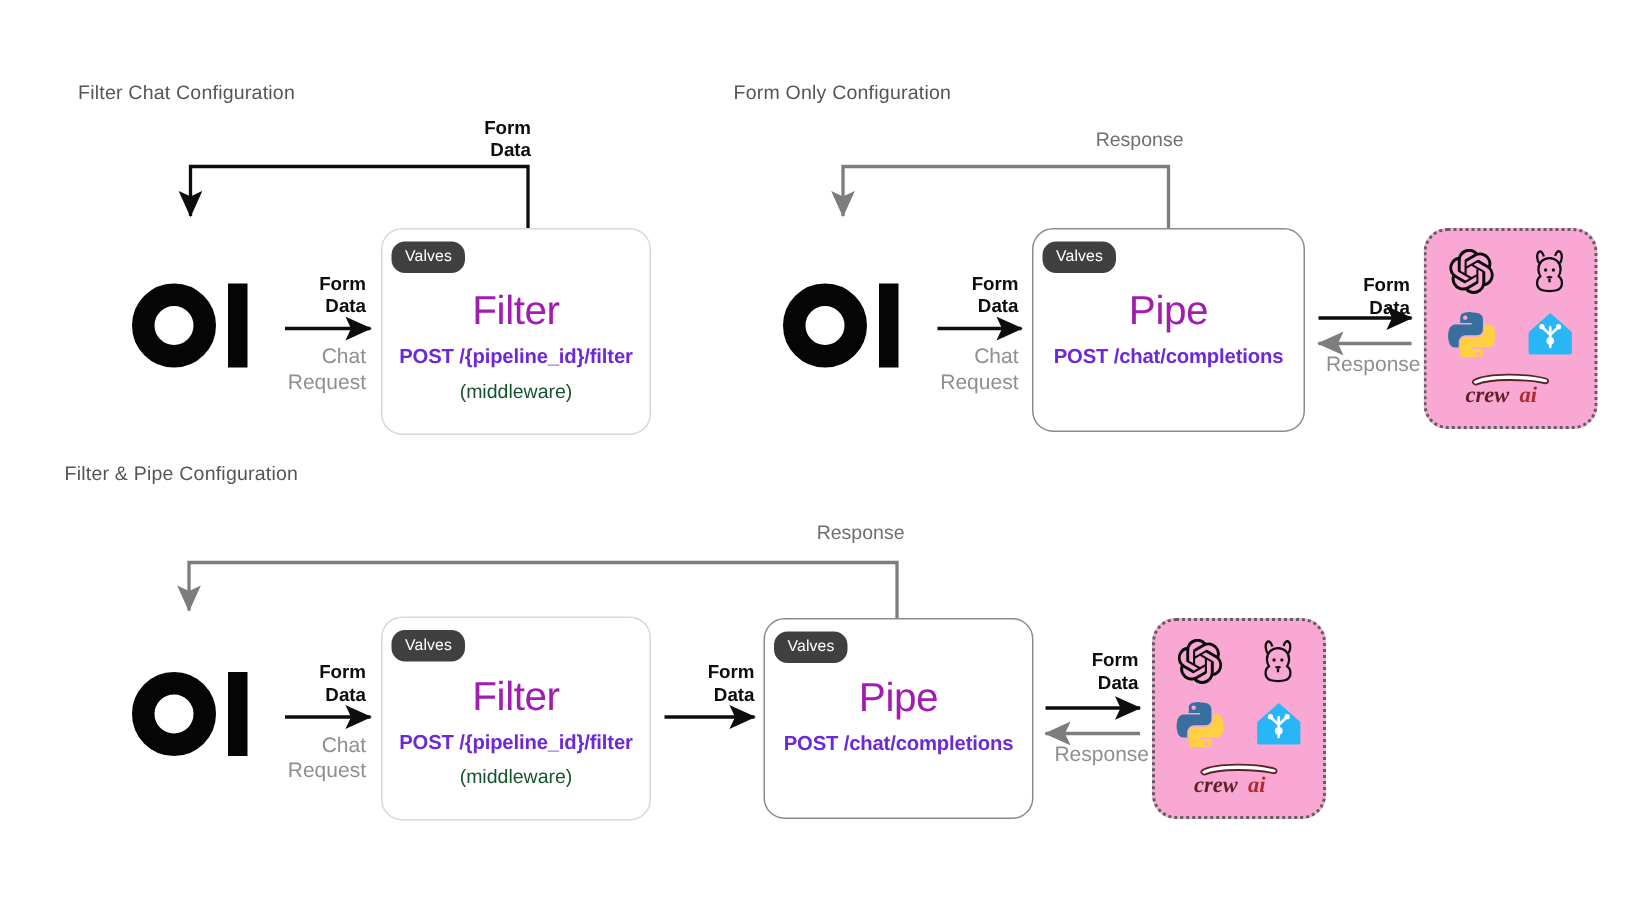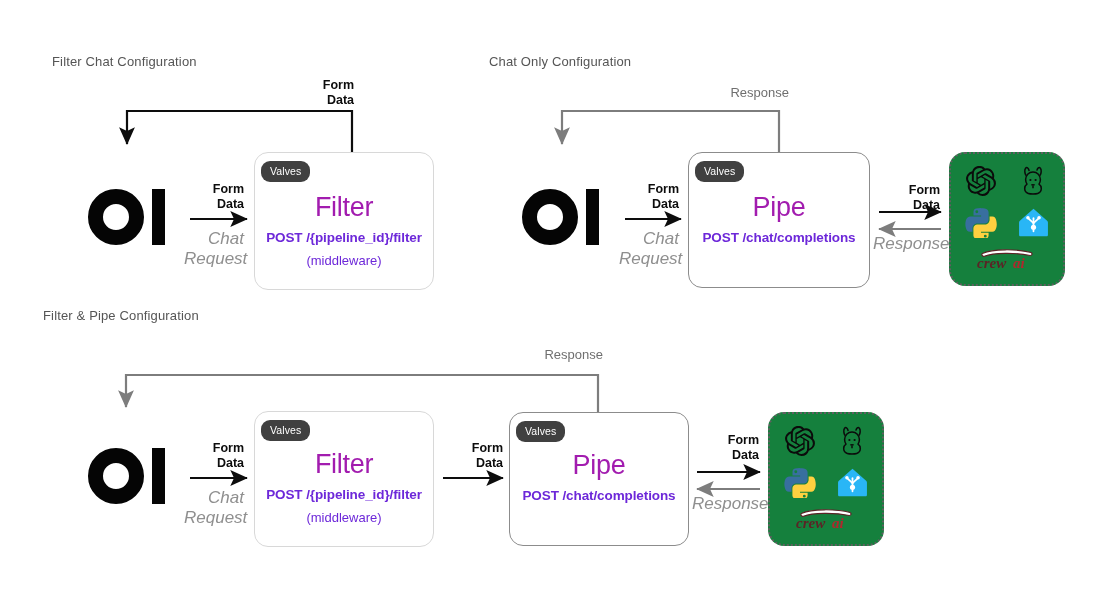--- a/index.html
+++ b/index.html
@@ -73,21 +73,21 @@
   }
   .card-endpoint {
     font-size: 13.5px;
     font-weight: bold;
     color: #6d28d9;
     margin-top: 9px;
     letter-spacing: -0.1px;
   }
   .card-note {
     font-size: 13px;
-    color: #6d28d9;
+    color: #14532d;
     margin-top: 8px;
   }
 
   
   .valves {
     position: absolute;
     background: #404040;
     color: #ffffff;
     font-size: 10.5px;
     border-radius: 9px;
@@ -103,22 +103,21 @@
     white-space: pre-line;
     line-height: 1.18;
   }
   .lbl.black {
     color: #0d0d0d;
     font-weight: bold;
     font-size: 12.5px;
   }
   .lbl.gray {
     color: #8f8f8f;
-    font-size: 17px;
-    font-style: italic;
+    font-size: 14px;
   }
   .lbl.gray-plain {
     color: #6f6f6f;
     font-size: 13px;
     font-weight: normal;
   }
 
   
   svg.overlay {
     position: absolute;
@@ -126,21 +125,21 @@
     width: 1100px;
     height: 600px;
     pointer-events: none;
   }
 
   
   .providers {
     position: absolute;
     border: 2px dotted #5f5f5f;
     border-radius: 16px;
-    background: #15803d;
+    background: #f9a8d4;
     box-sizing: border-box;
   }
   .prov-grid {
     position: absolute;
     left: 0; right: 0; top: 0; bottom: 0;
     display: flex;
     flex-wrap: wrap;
     align-content: center;
     justify-content: center;
   }
@@ -227,21 +226,21 @@
 
   <div class="card light" style="left:254px; top:152px; width:180px; height:138px;">
     <div class="valves" style="left:6px; top:8px;">Valves</div>
     <div class="card-inner" style="top:40px;">
       <div class="card-title">Filter</div>
       <div class="card-endpoint">POST /{pipeline_id}/filter</div>
       <div class="card-note">(middleware)</div>
     </div>
   </div>
 
-  <div class="section-title" style="left:489px; top:54px;">Chat Only Configuration</div>
+  <div class="section-title" style="left:489px; top:54px;">Form Only Configuration</div>
 
   <div class="lbl gray-plain" style="left:709px; top:85px; width:80px;">Response</div>
 
   <div class="oi-logo" style="left:522px; top:189px;">
     <div class="oi-o"></div>
     <div class="oi-i"></div>
   </div>
 
   <div class="lbl black" style="left:619px; top:182px; width:60px;">Form
 Data</div>

